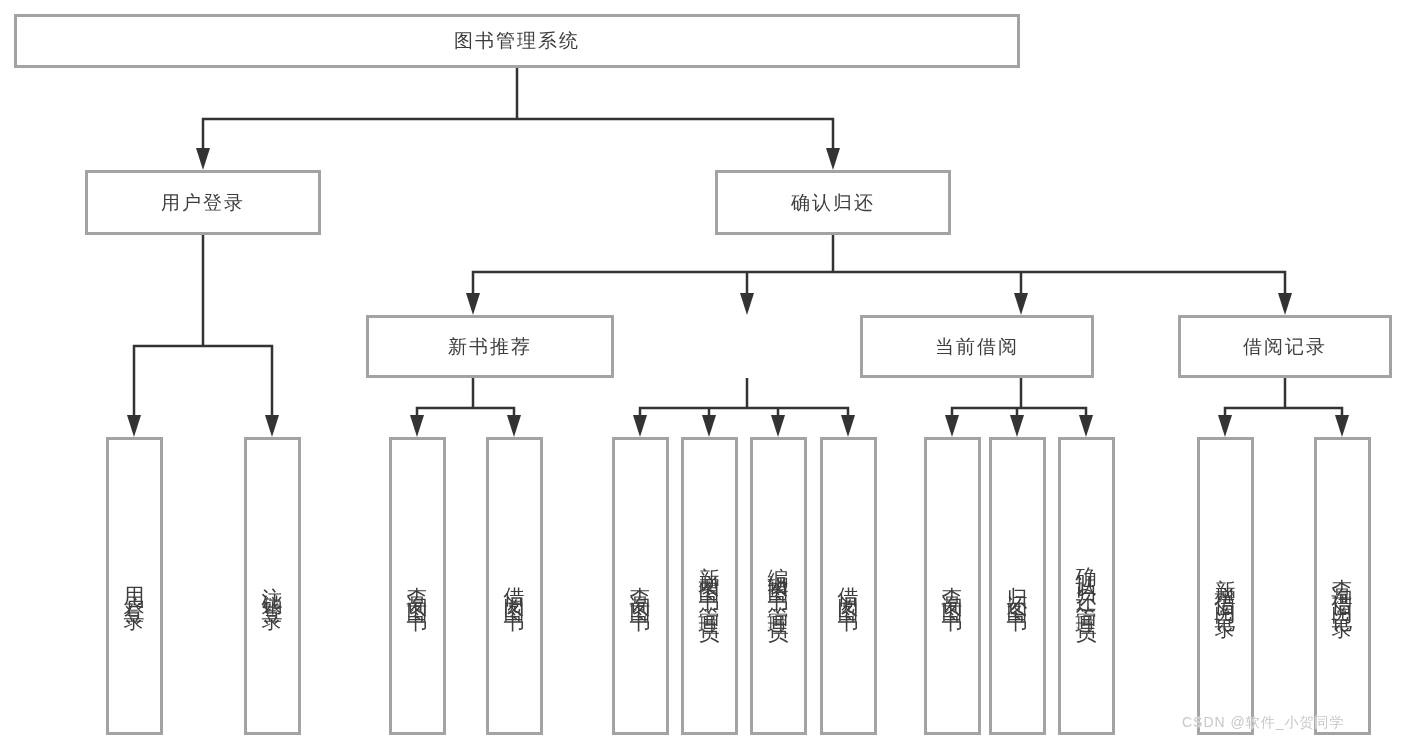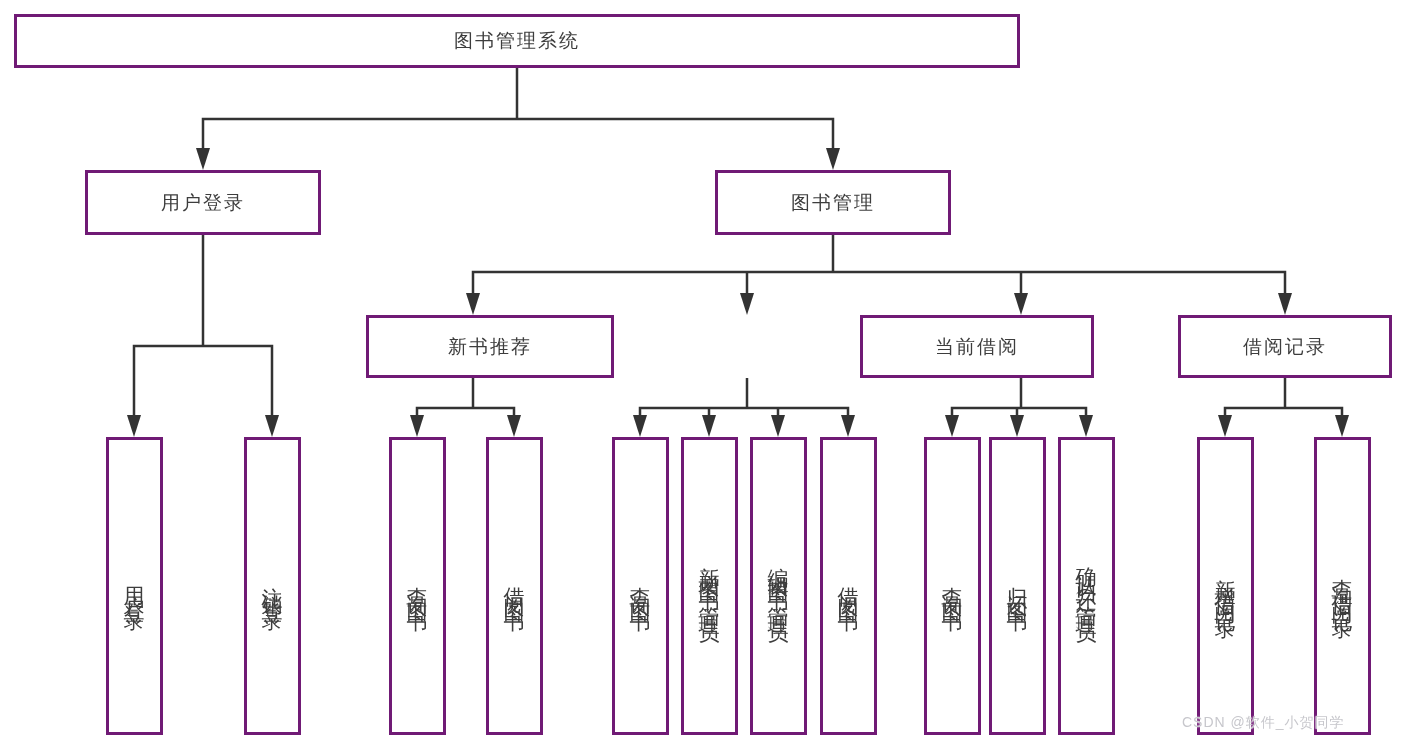--- a/index.html
+++ b/index.html
@@ -7,21 +7,21 @@
     position:relative;
     width:1405px;height:747px;
     background:#ffffff;
     font-family:"Liberation Sans","DejaVu Sans",sans-serif;
     overflow:hidden;
   }
   #wires{position:absolute;left:0;top:0;width:1405px;height:747px;}
   .node{
     position:absolute;
     box-sizing:border-box;
-    border:3px solid #701a75;
+    border:3px solid #a3a3a3;
     background:#ffffff;
     display:flex;
     align-items:center;
     justify-content:center;
     color:#3d3d3d;
   }
   .node span{
     font-size:19px;
     letter-spacing:2px;
     white-space:nowrap;
@@ -106,21 +106,21 @@
   </svg>
 
   <div class="node" style="left:14px;top:14px;width:1006px;height:54px">
     <span>图书管理系统</span>
   </div>
 
   <div class="node" style="left:85px;top:170px;width:236px;height:65px">
     <span>用户登录</span>
   </div>
   <div class="node" style="left:715px;top:170px;width:236px;height:65px">
-    <span>图书管理</span>
+    <span>确认归还</span>
   </div>
 
   <div class="node" style="left:366px;top:315px;width:248px;height:63px">
     <span>新书推荐</span>
   </div>
   <div class="node" style="left:860px;top:315px;width:234px;height:63px">
     <span>当前借阅</span>
   </div>
   <div class="node" style="left:1178px;top:315px;width:214px;height:63px">
     <span>借阅记录</span>

